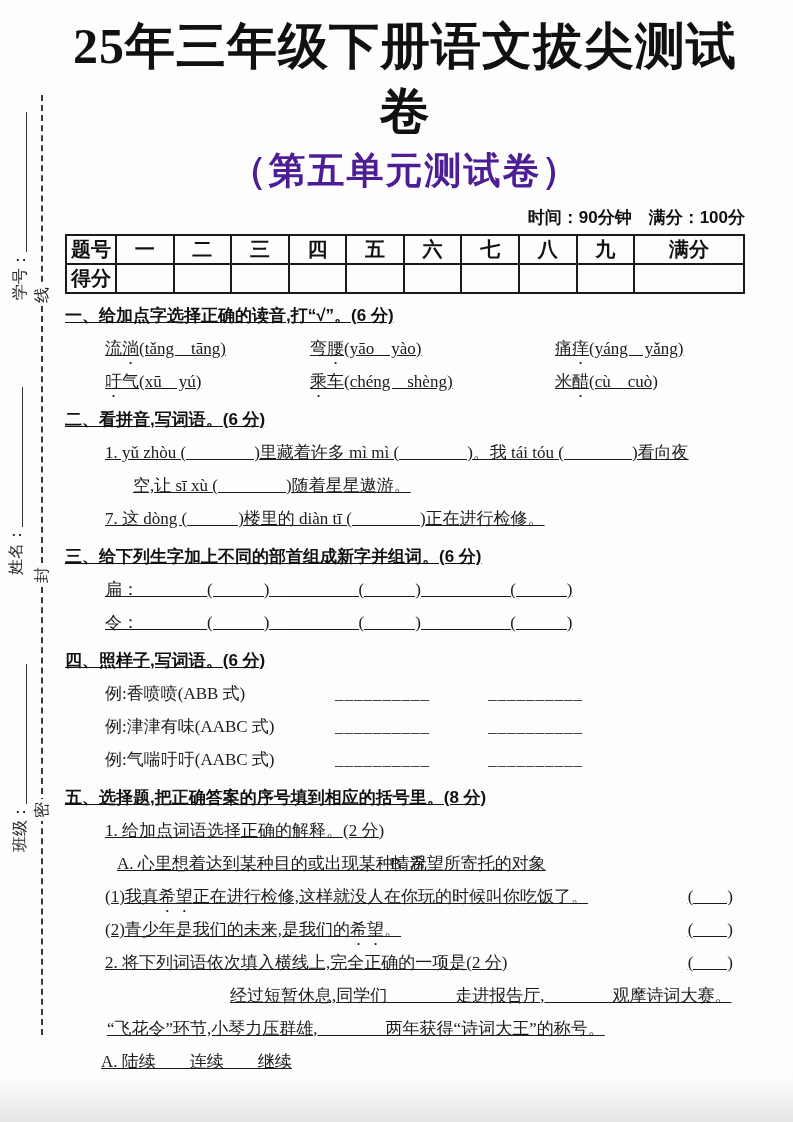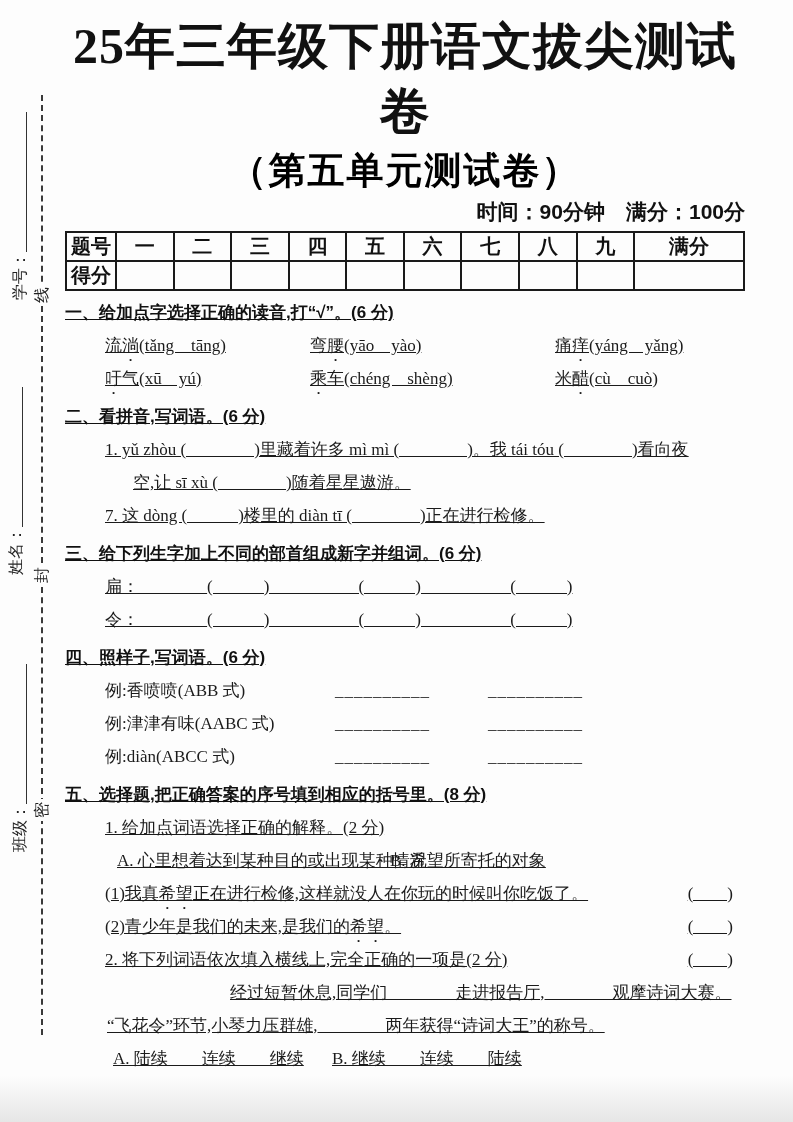--- a/index.html
+++ b/index.html
@@ -22,22 +22,22 @@
   .fld-name{left:-84px;top:462px;}
   .fld-class{left:-80px;top:739px;}
   .seal-char{position:absolute;left:31px;width:22px;height:22px;line-height:22px;
     text-align:center;transform:rotate(-90deg);background:#fdfdfd;font-size:16px;color:#222;}
   .sc-top{top:284px;} .sc-mid{top:564px;} .sc-bot{top:799px;}
   
   .content{position:absolute;left:65px;top:0;width:680px;}
   .title1{margin-top:14px;text-align:center;font-weight:bold;font-size:50px;
     line-height:1.3;letter-spacing:1px;color:#111;}
   .title2{text-align:center;font-weight:bold;font-size:37px;line-height:1.45;
-    letter-spacing:2px;color:#000000;}
-  .meta{text-align:right;font-weight:bold;font-size:21px;
+    letter-spacing:2px;color:#4c1d95;}
+  .meta{margin-top:8px;text-align:right;font-weight:bold;font-size:17px;
     font-family:"Liberation Sans","DejaVu Sans",sans-serif;color:#111;}
   
   table.score{border-collapse:collapse;margin-top:5px;width:680px;
     font-family:"Liberation Sans","DejaVu Sans",sans-serif;}
   table.score td{border:2px solid #1a1a1a;text-align:center;font-weight:bold;
     font-size:20px;padding:0;color:#111;}
   table.score tr:first-child td{height:26px;}
   table.score tr:last-child td{height:21px;}
   table.score td:first-child{width:48px;}
   
@@ -48,21 +48,21 @@
   .dotchar{-webkit-text-emphasis:filled dot;-webkit-text-emphasis-position:under left;
     text-emphasis:filled dot;text-emphasis-position:under left;}
   .q1row{display:flex;margin-left:40px;}
   .q1c{width:205px;} .q1c2{width:245px;}
   .q4row .ex{display:inline-block;width:230px;}
   .q4row .bl{display:inline-block;letter-spacing:1px;}
   .q4row .bl+.bl{margin-left:58px;}
   .flexrow{display:flex;justify-content:space-between;padding-right:12px;}
   .optrow1{display:flex;margin-left:52px;}
   .optrow1 .oA{width:273px;}
-  .optgrid{display:flex;margin-left:48px;}
+  .optgrid{display:flex;margin-left:36px;flex-direction:column;}
   .optgrid .oc1{width:219px;}
   .q5line1{margin-left:165px;} .q5line2{margin-left:42px;}
 </style>
 </head>
 <body>
 
 <div>
   <div class="seal-line"></div>
   <div class="side-field fld-no">
     <span>学号：</span><span class="blank"></span>
@@ -137,21 +137,21 @@
   <div class="line ind40">令：________(　　　)　 ________(　　　)　 ________(　　　)</div>
 
   <div class="line sec">四、照样子,写词语。(6 分)</div>
   <div class="line ind40 q4row">
     <span class="ex">例:香喷喷(ABB 式)</span><span class="bl">__________</span><span class="bl">__________</span>
   </div>
   <div class="line ind40 q4row">
     <span class="ex">例:津津有味(AABC 式)</span><span class="bl">__________</span><span class="bl">__________</span>
   </div>
   <div class="line ind40 q4row">
-    <span class="ex">例:diàn(ABCC 式)</span><span class="bl">__________</span><span class="bl">__________</span>
+    <span class="ex">例:气喘吁吁(AABC 式)</span><span class="bl">__________</span><span class="bl">__________</span>
   </div>
 
   <div class="line sec">五、选择题,把正确答案的序号填到相应的括号里。(8 分)</div>
   <div class="line ind40">1. 给加点词语选择正确的解释。(2 分)</div>
   <div class="line optrow1">
     <span class="oA">A. 心里想着达到某种目的或出现某种情况</span>
     <span>B. 希望所寄托的对象</span>
   </div>
   <div class="line ind40 flexrow">
     <span><span>(1)我真</span><span class="dotchar">希望</span><span>正在进行检修,这样就没人在你玩的时候叫你吃饭了。</span></span>

